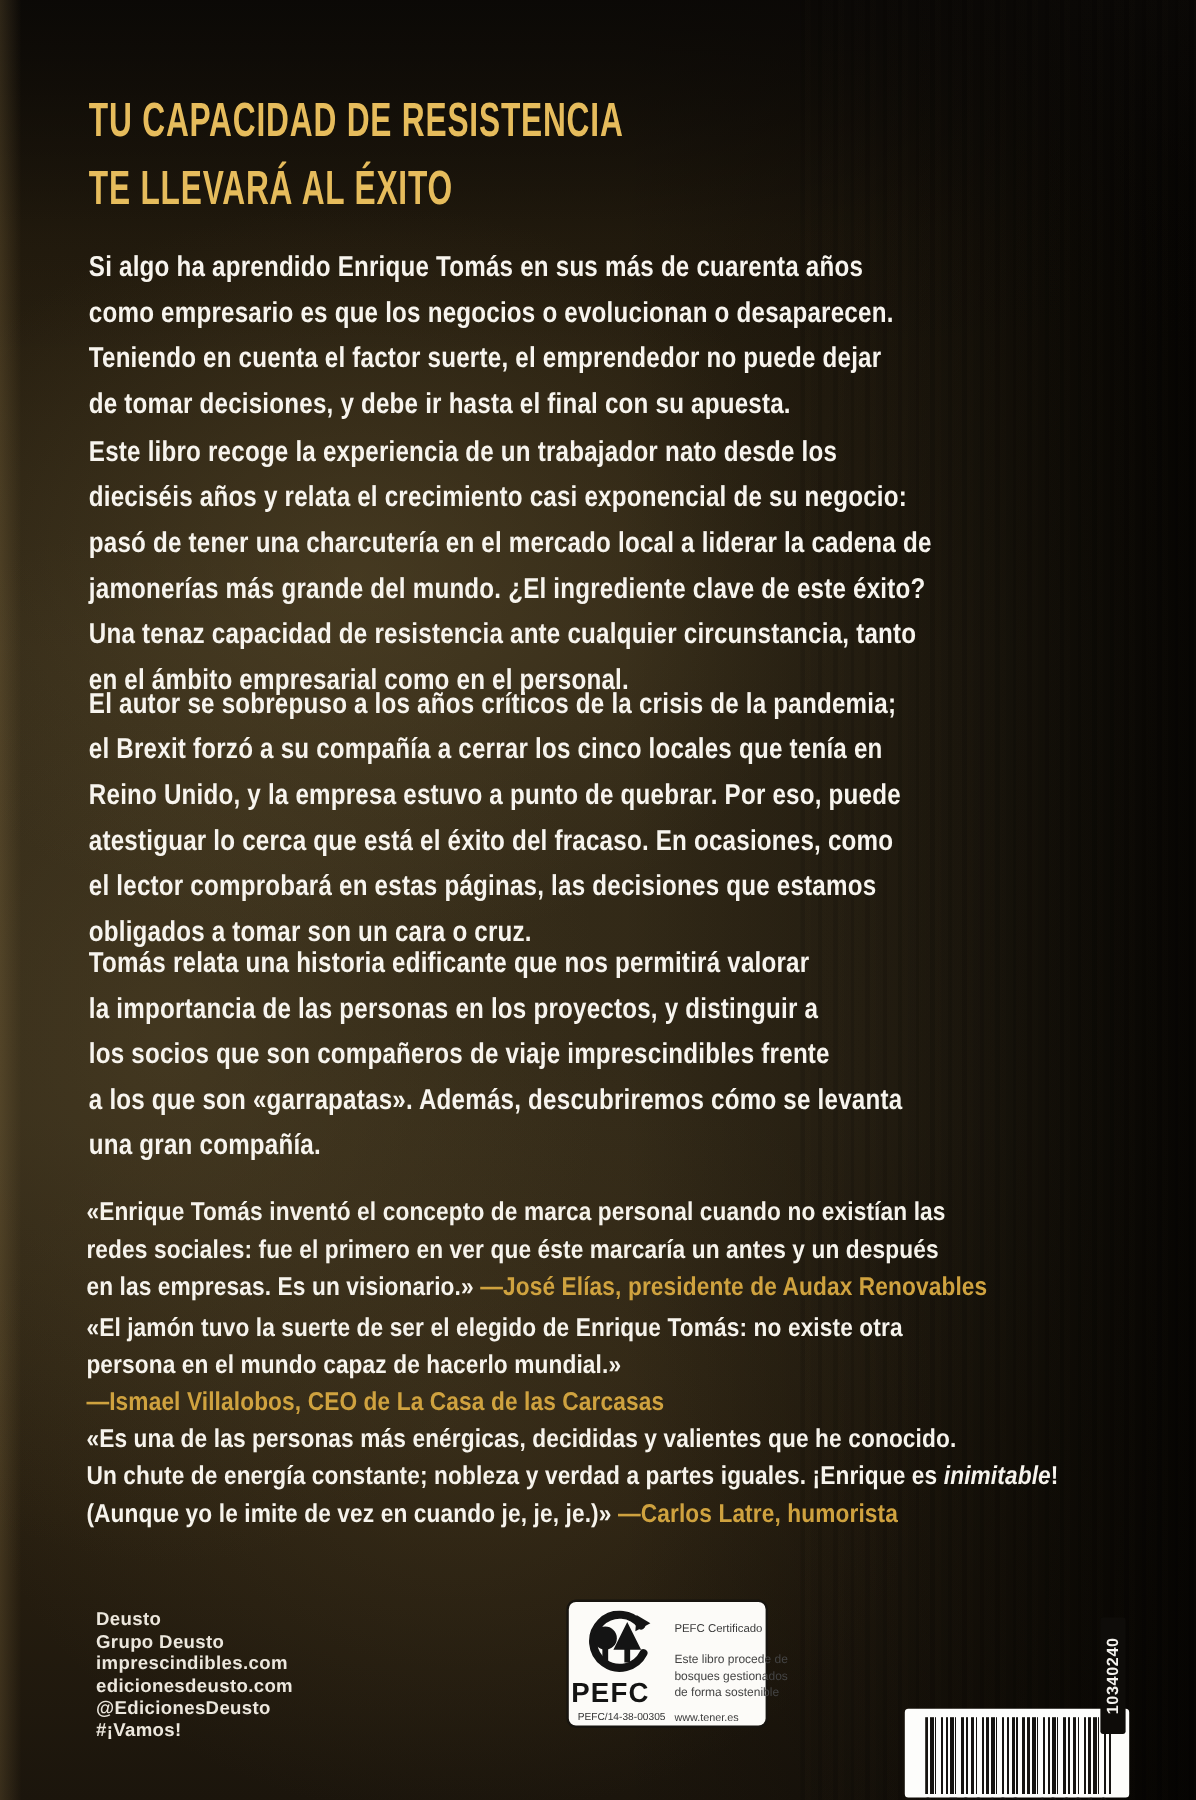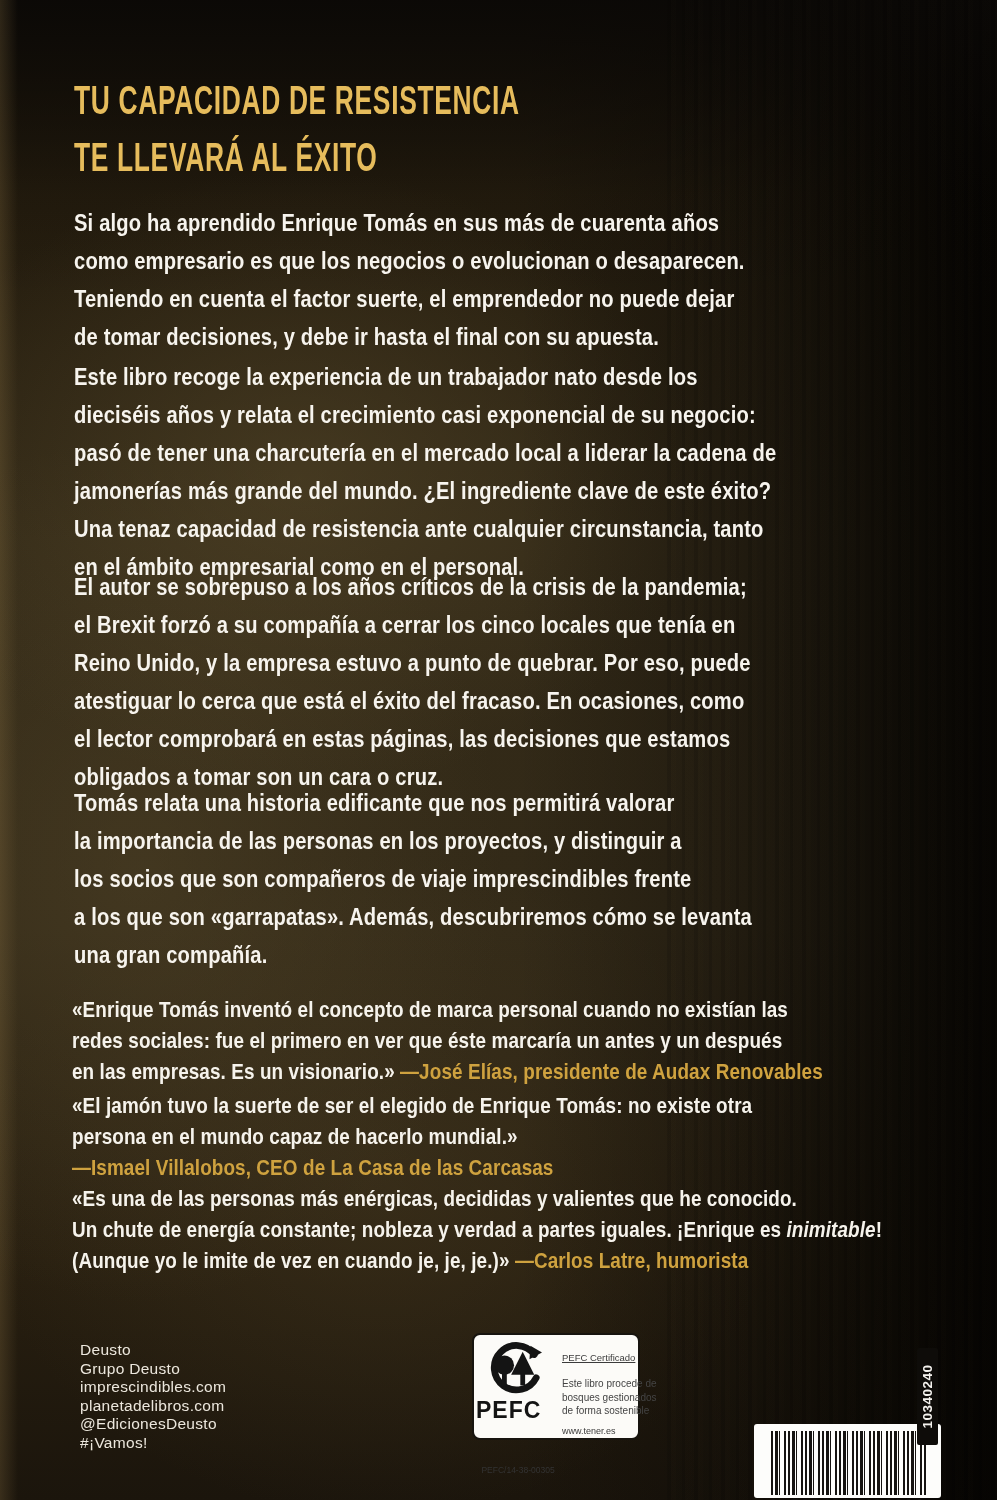--- a/index.html
+++ b/index.html
@@ -40,30 +40,30 @@
   .quote {
     position:absolute; left:72px; margin:0;
     font-size:21.5px; line-height:31px; font-weight:700; letter-spacing:0.1px;
     color:#f6f3ec; white-space:pre; transform:scaleX(0.88); transform-origin:left top;
   }
   .q1 { top:995px; } .q2 { top:1091px; } .q3 { top:1184px; }
   .gold { color:#cfa23f; }
   .italic { font-style:italic; }
   .publisher {
     position:absolute; left:80px; top:1341px;
-    font-size:15.5px; line-height:18.5px; font-weight:400; letter-spacing:0.3px; color:#ece7dd;
+    font-size:15.5px; line-height:18.5px; font-weight:700; letter-spacing:0.3px; color:#ece7dd;
   }
   .pefc-box {
     position:absolute; left:472px; top:1333px; width:168px; height:107px; box-sizing:border-box;
     background:#fcfbf8; border:2px solid #17140f; border-radius:8px; color:#2a2a2a;
   }
   .pefc-logo { position:absolute; left:10px; top:7px; width:62px; height:54px; }
   .pefc-wordmark { position:absolute; left:2px; top:62px; width:76px; text-align:left; font-size:23px; font-weight:700; letter-spacing:1px; color:#141414; }
-  .pefc-license { position:absolute; left:0; top:90px; width:88px; text-align:center; font-size:8.5px; color:#333;margin-top:40px; }
-  .pefc-heading { position:absolute; left:88px; top:17px; font-size:9.5px; color:#3b3b3b;text-decoration:underline; }
+  .pefc-license { position:absolute; left:0; top:90px; width:88px; text-align:center; font-size:8.5px; color:#333; }
+  .pefc-heading { position:absolute; left:88px; top:17px; font-size:9.5px; color:#3b3b3b; }
   .pefc-desc { position:absolute; left:88px; top:42px; font-size:10px; line-height:13.5px; color:#444; white-space:pre; }
   .pefc-url { position:absolute; left:88px; top:91px; font-size:9px; color:#3b3b3b; }
   .barcode-box { position:absolute; left:730px; top:1424px; width:187px; height:74px; background:#fdfdfb; border-radius:3px;margin-left:24px; }
   .barcode-bars {
     position:absolute; left:17px; top:7px; width:157px; height:64px;
     background:repeating-linear-gradient(90deg,
       #151310 0 2px, #fdfdfb 2px 4px, #151310 4px 7px, #fdfdfb 7px 8px,
       #151310 8px 9px, #fdfdfb 9px 13px, #151310 13px 15px, #fdfdfb 15px 17px);
   }
   .barcode-digits {
@@ -118,21 +118,21 @@
 </span><span class="gold">—Ismael Villalobos, CEO de La Casa de las Carcasas</span></p>
 
   <p class="quote q3"><span>«Es una de las personas más enérgicas, decididas y valientes que he conocido.
 Un chute de energía constante; nobleza y verdad a partes iguales. ¡Enrique es </span><span class="italic">inimitable</span><span>!
 (Aunque yo le imite de vez en cuando je, je, je.)» </span><span class="gold">—Carlos Latre, humorista</span></p>
 
   <div class="publisher">
     <div>Deusto</div>
     <div>Grupo Deusto</div>
     <div>imprescindibles.com</div>
-    <div>planetadelibros.com</div>
+    <div>edicionesdeusto.com</div>
     <div>@EdicionesDeusto</div>
     <div>#¡Vamos!</div>
   </div>
 
   <div class="pefc-box">
     <svg class="pefc-logo" viewBox="0 0 64 56">
       <path d="M 52,13 A 23,23 0 1 0 54,37" fill="none" stroke="#141414" stroke-width="7" stroke-linecap="round"></path>
       <polygon points="48,4 60,11 47,18" fill="#141414"></polygon>
       <circle cx="21" cy="24" r="10" fill="#141414"></circle>
       <rect x="18.5" y="31" width="5" height="15" fill="#141414"></rect>

